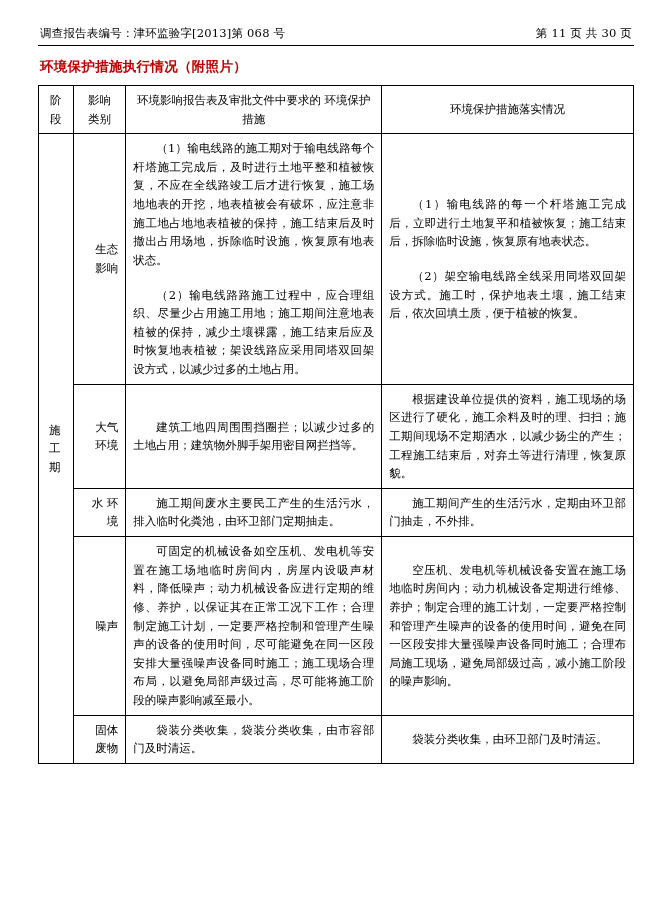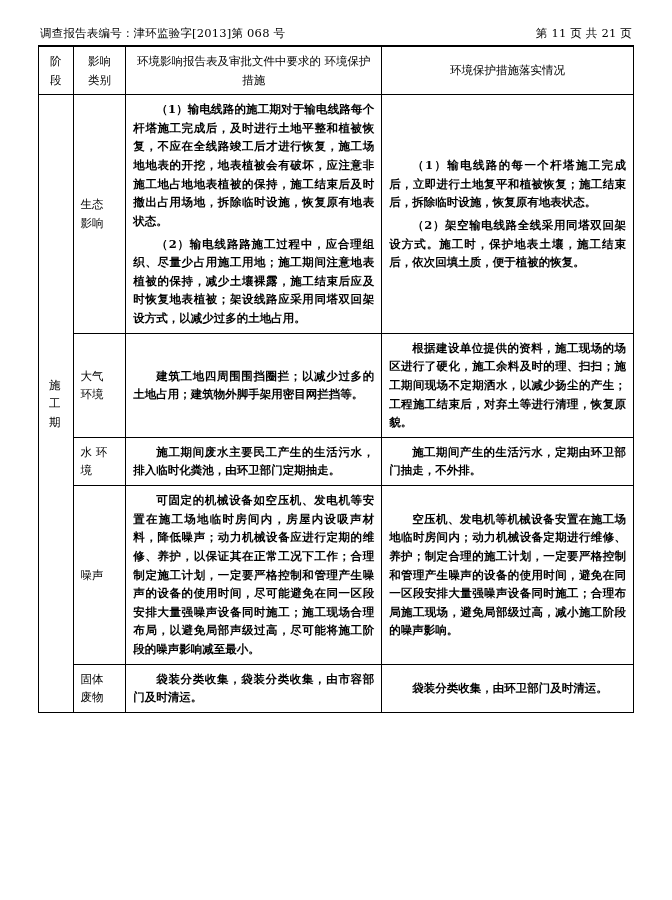--- a/index.html
+++ b/index.html
@@ -64,52 +64,52 @@
   .col-type   { width: 52px; margin-top: 23px; }
   .col-req    { width: 252px; }
   .col-impl   { width: 248px; }
 
   th.hdr {
     text-align: center;
     font-weight: normal;
     padding: 7px 6px;
   }
   .cell-center {
-    text-align: left;
+    text-align: right;
   }
   .cell-just {
     text-align: justify;
     text-justify: inter-ideograph;
-    font-weight: bold;
   }
   .vert {
     text-align: center;
     letter-spacing: 2px;
   }
   .vert span {
     display: block;
   }
   .indent {
     text-indent: 2em;
     display: block;
   }
   .p + .p {
-    margin-top: 4px;
+    margin-top: 16px;
   }
 </style>
 </head>
 <body>
 
 <div class="page">
 
   <div class="header">
     <div class="header-left">调查报告表编号：津环监验字[2013]第 068 号</div>
-    <div class="header-right">第 11 页 共 21 页</div>
+    <div class="header-right">第 11 页 共 30 页</div>
   </div>
 
+  <div class="doc-title">环境保护措施执行情况（附照片）</div>
 
   <table class="main">
     <colgroup>
       <col class="col-stage">
       <col class="col-type">
       <col class="col-req">
       <col class="col-impl">
     </colgroup>
     <thead>
       <tr>

